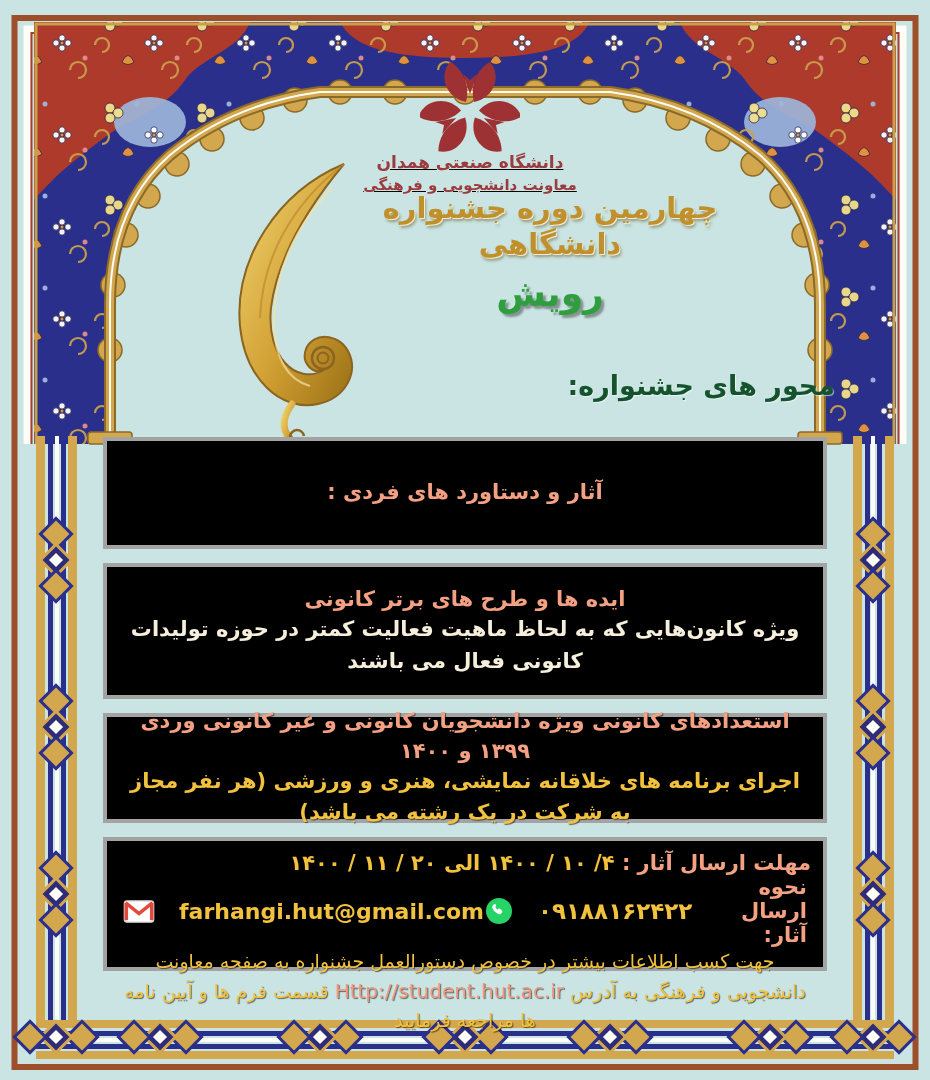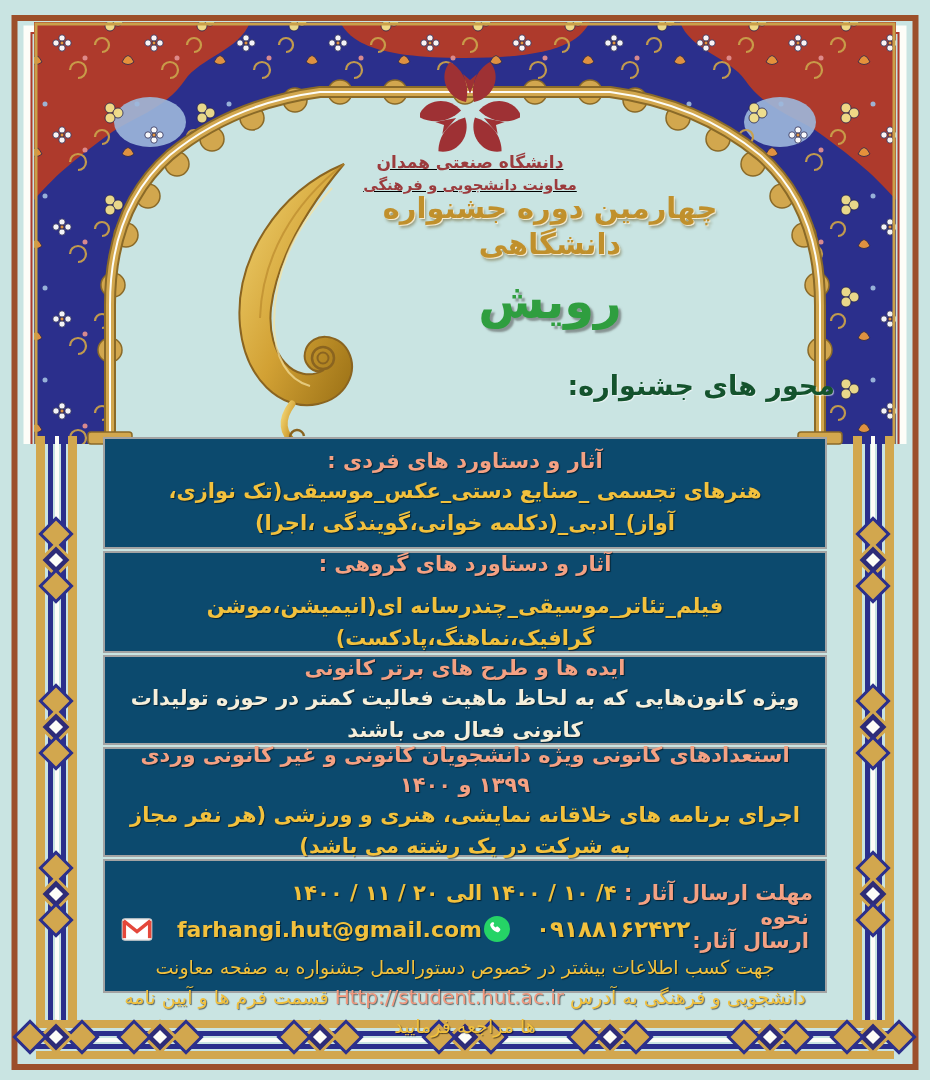--- a/index.html
+++ b/index.html
@@ -10,37 +10,37 @@
   .fa{direction:rtl;font-weight:bold;}
   .center{text-align:center;}
 
   
   .univ-name{font-size:17px;color:#9c3b3d;letter-spacing:.2px;}
   .dept-name{font-size:15px;color:#9c3b3d;margin-top:4px;}
 
   
   .fest-line{font-size:29px;color:#c0902c;line-height:1.25;
              text-shadow:1px 1px 0 #f3ead0, 2px 3px 3px rgba(90,70,10,.45);}
-  .fest-name{font-size:48px;color:#2f9e3f;margin-top:10px;
+  .fest-name{font-size:36px;color:#2f9e3f;margin-top:10px;
              text-shadow:3px 3px 2px rgba(80,80,80,.55);}
   .axes-heading{font-size:27px;color:#14532d;text-align:right;
                 text-shadow:1px 1px 1px rgba(255,255,255,.6);}
 
   
   .boxes{left:103px;top:437px;width:724px;}
-  .box{box-sizing:border-box;width:724px;background:#0c4a6e;border:2px solid #a3a3a3;
-       margin-bottom:2px;display:flex;flex-direction:column;justify-content:center;
+  .box{box-sizing:border-box;width:724px;background:#000000;border:4px solid #a3a3a3;
+       margin-bottom:14px;display:flex;flex-direction:column;justify-content:center;
        align-items:center;padding:4px 14px;}
   .box-heading{color:#f4a183;font-size:21px;line-height:1.4;text-align:center;
                text-shadow:1px 1px 1px rgba(0,0,0,.55);}
   .box-body{color:#f2c13d;font-size:21px;line-height:1.5;text-align:center;
             text-shadow:1px 1px 1px rgba(0,0,0,.55);}
   .box-body.cream{color:#f5efdb;}
-  .b1{height:112px;} .b2{height:102px;gap:12px;} .b3{height:90px;} .b4{height:110px;}
-  .b5{height:134px;justify-content:space-between;padding:20px 12px;align-items:stretch;}
+  .b1{height:112px;} .b2{height:102px;gap:12px;} .b3{height:136px;} .b4{height:110px;}
+  .b5{height:134px;justify-content:space-between;padding:10px 12px;align-items:stretch;}
 
   .row-deadline{direction:rtl;text-align:right;font-weight:bold;font-size:21px;
                 text-shadow:1px 1px 1px rgba(0,0,0,.55);}
   .row-deadline .lbl{color:#f4a183;} .row-deadline .val{color:#f2c13d;}
   .row-contact{direction:rtl;display:flex;align-items:center;justify-content:space-between;
                padding:0 4px;}
   .method-lbl{color:#f4a183;font-size:21px;font-weight:bold;
               text-shadow:1px 1px 1px rgba(0,0,0,.55);}
   .phone-group,.email-group{direction:ltr;display:flex;align-items:center;gap:24px;}
   .phone-num{color:#f2c13d;font-size:23px;font-weight:bold;letter-spacing:2px;
@@ -235,27 +235,22 @@
     <div class="fest-line">دانشگاهی</div>
     <div class="fest-name">رویش</div>
   </div>
 
   <div class="abs fa axes-heading" style="left:550px;top:370px;width:285px;">محور های جشنواره:</div>
 
   <div class="abs boxes">
 
     <div class="box b1 fa">
       <div class="box-heading">آثار و دستاورد های فردی :</div>
-      <div class="box-body">هنرهای تجسمی _صنایع دستی_عکس_موسیقی(تک نوازی، آواز)_ادبی_(دکلمه خوانی،گویندگی ،اجرا)</div>
-    </div>
-
-    <div class="box b2 fa">
-      <div class="box-heading">آثار و دستاورد های گروهی :</div>
-      <div class="box-body">فیلم_تئاتر_موسیقی_چندرسانه ای(انیمیشن،موشن گرافیک،نماهنگ،پادکست)</div>
-    </div>
+    </div>
+
 
     <div class="box b3 fa">
       <div class="box-heading">ایده ها و طرح های برتر کانونی</div>
       <div class="box-body cream">ویژه کانون‌هایی که به لحاظ ماهیت فعالیت کمتر در حوزه تولیدات کانونی فعال می باشند</div>
     </div>
 
     <div class="box b4 fa">
       <div class="box-heading">استعدادهای کانونی ویژه دانشجویان کانونی و غیر کانونی وردی ۱۳۹۹ و ۱۴۰۰</div>
       <div class="box-body">اجرای برنامه های خلاقانه نمایشی، هنری و ورزشی (هر نفر مجاز به شرکت در یک رشته می باشد)</div>
     </div>

